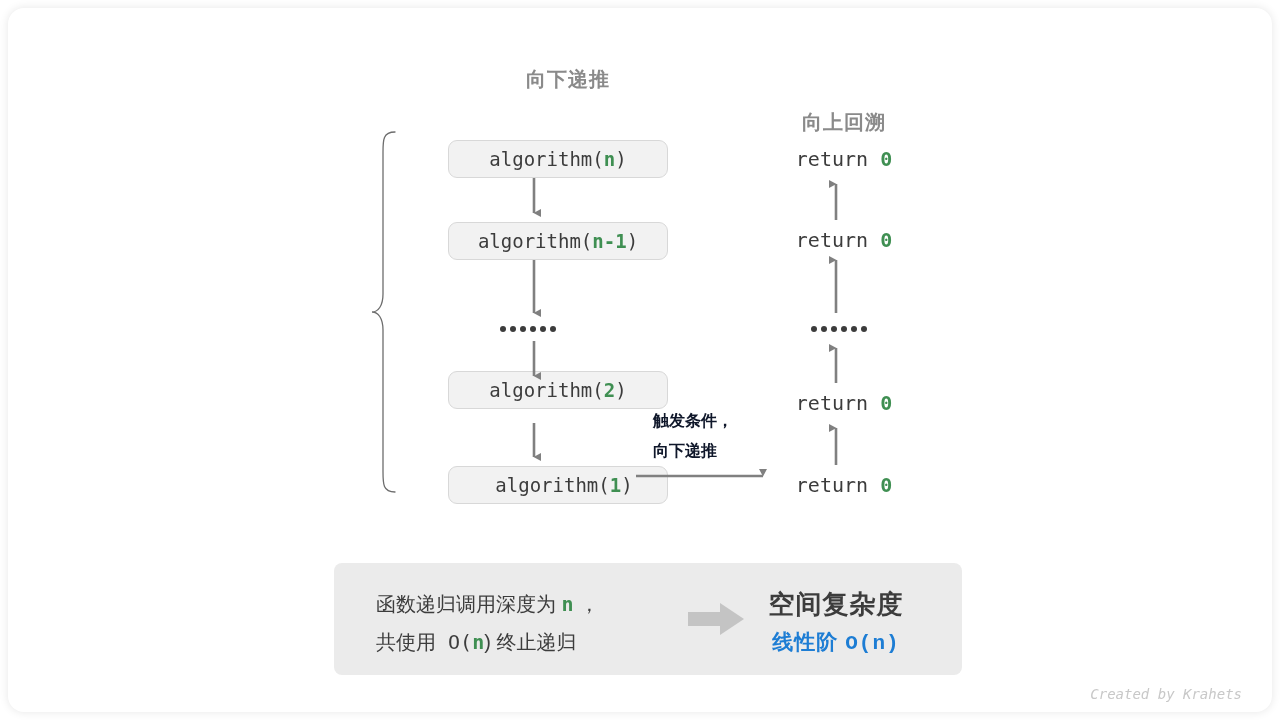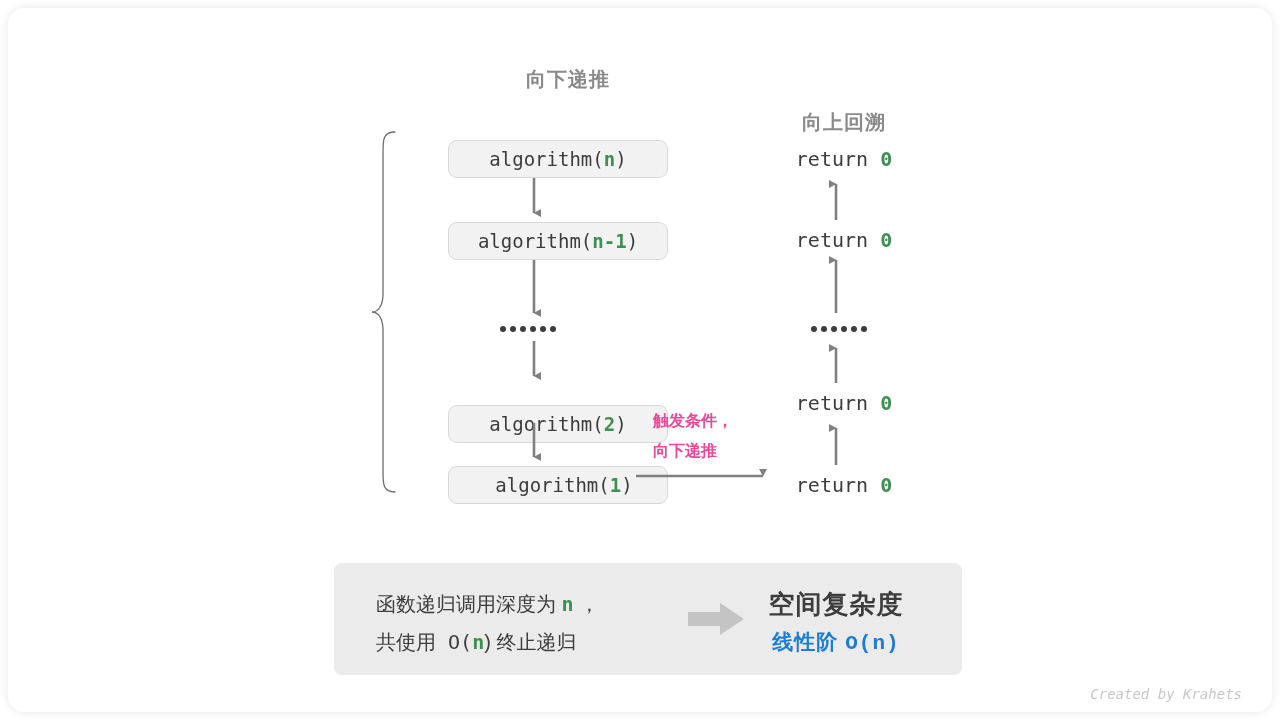--- a/index.html
+++ b/index.html
@@ -104,21 +104,21 @@
     color: #3f8f52;
   }
 
   
   .trigger-note {
     position: absolute;
     left: 645px;
     top: 398px;
     font-size: 16px;
     font-weight: bold;
-    color: #ec4899;
+    color: #0f172a;
     line-height: 30px;
     white-space: nowrap;
   }
 
   
   #summary {
     position: absolute;
     left: 326px;
     top: 555px;
     width: 628px;
@@ -206,21 +206,21 @@
 
   <div class="dots" style="left:492px; top:318px;">
     <i></i>
       <i></i>
       <i></i>
       <i></i>
       <i></i>
       <i></i>
   </div>
 
-  <div class="callbox" style="top:397px;">
+  <div class="callbox" style="top:363px;">
     <span><span>algorithm(</span><span class="arg">2</span><span>)</span></span>
   </div>
 
   <div class="callbox" style="top:458px;padding-left:12px;">
     <span><span>algorithm(</span><span class="arg">1</span><span>)</span></span>
   </div>
 
   <div class="retlabel" style="top:139px;">
     <span>return</span> <span class="val">0</span>
   </div>

